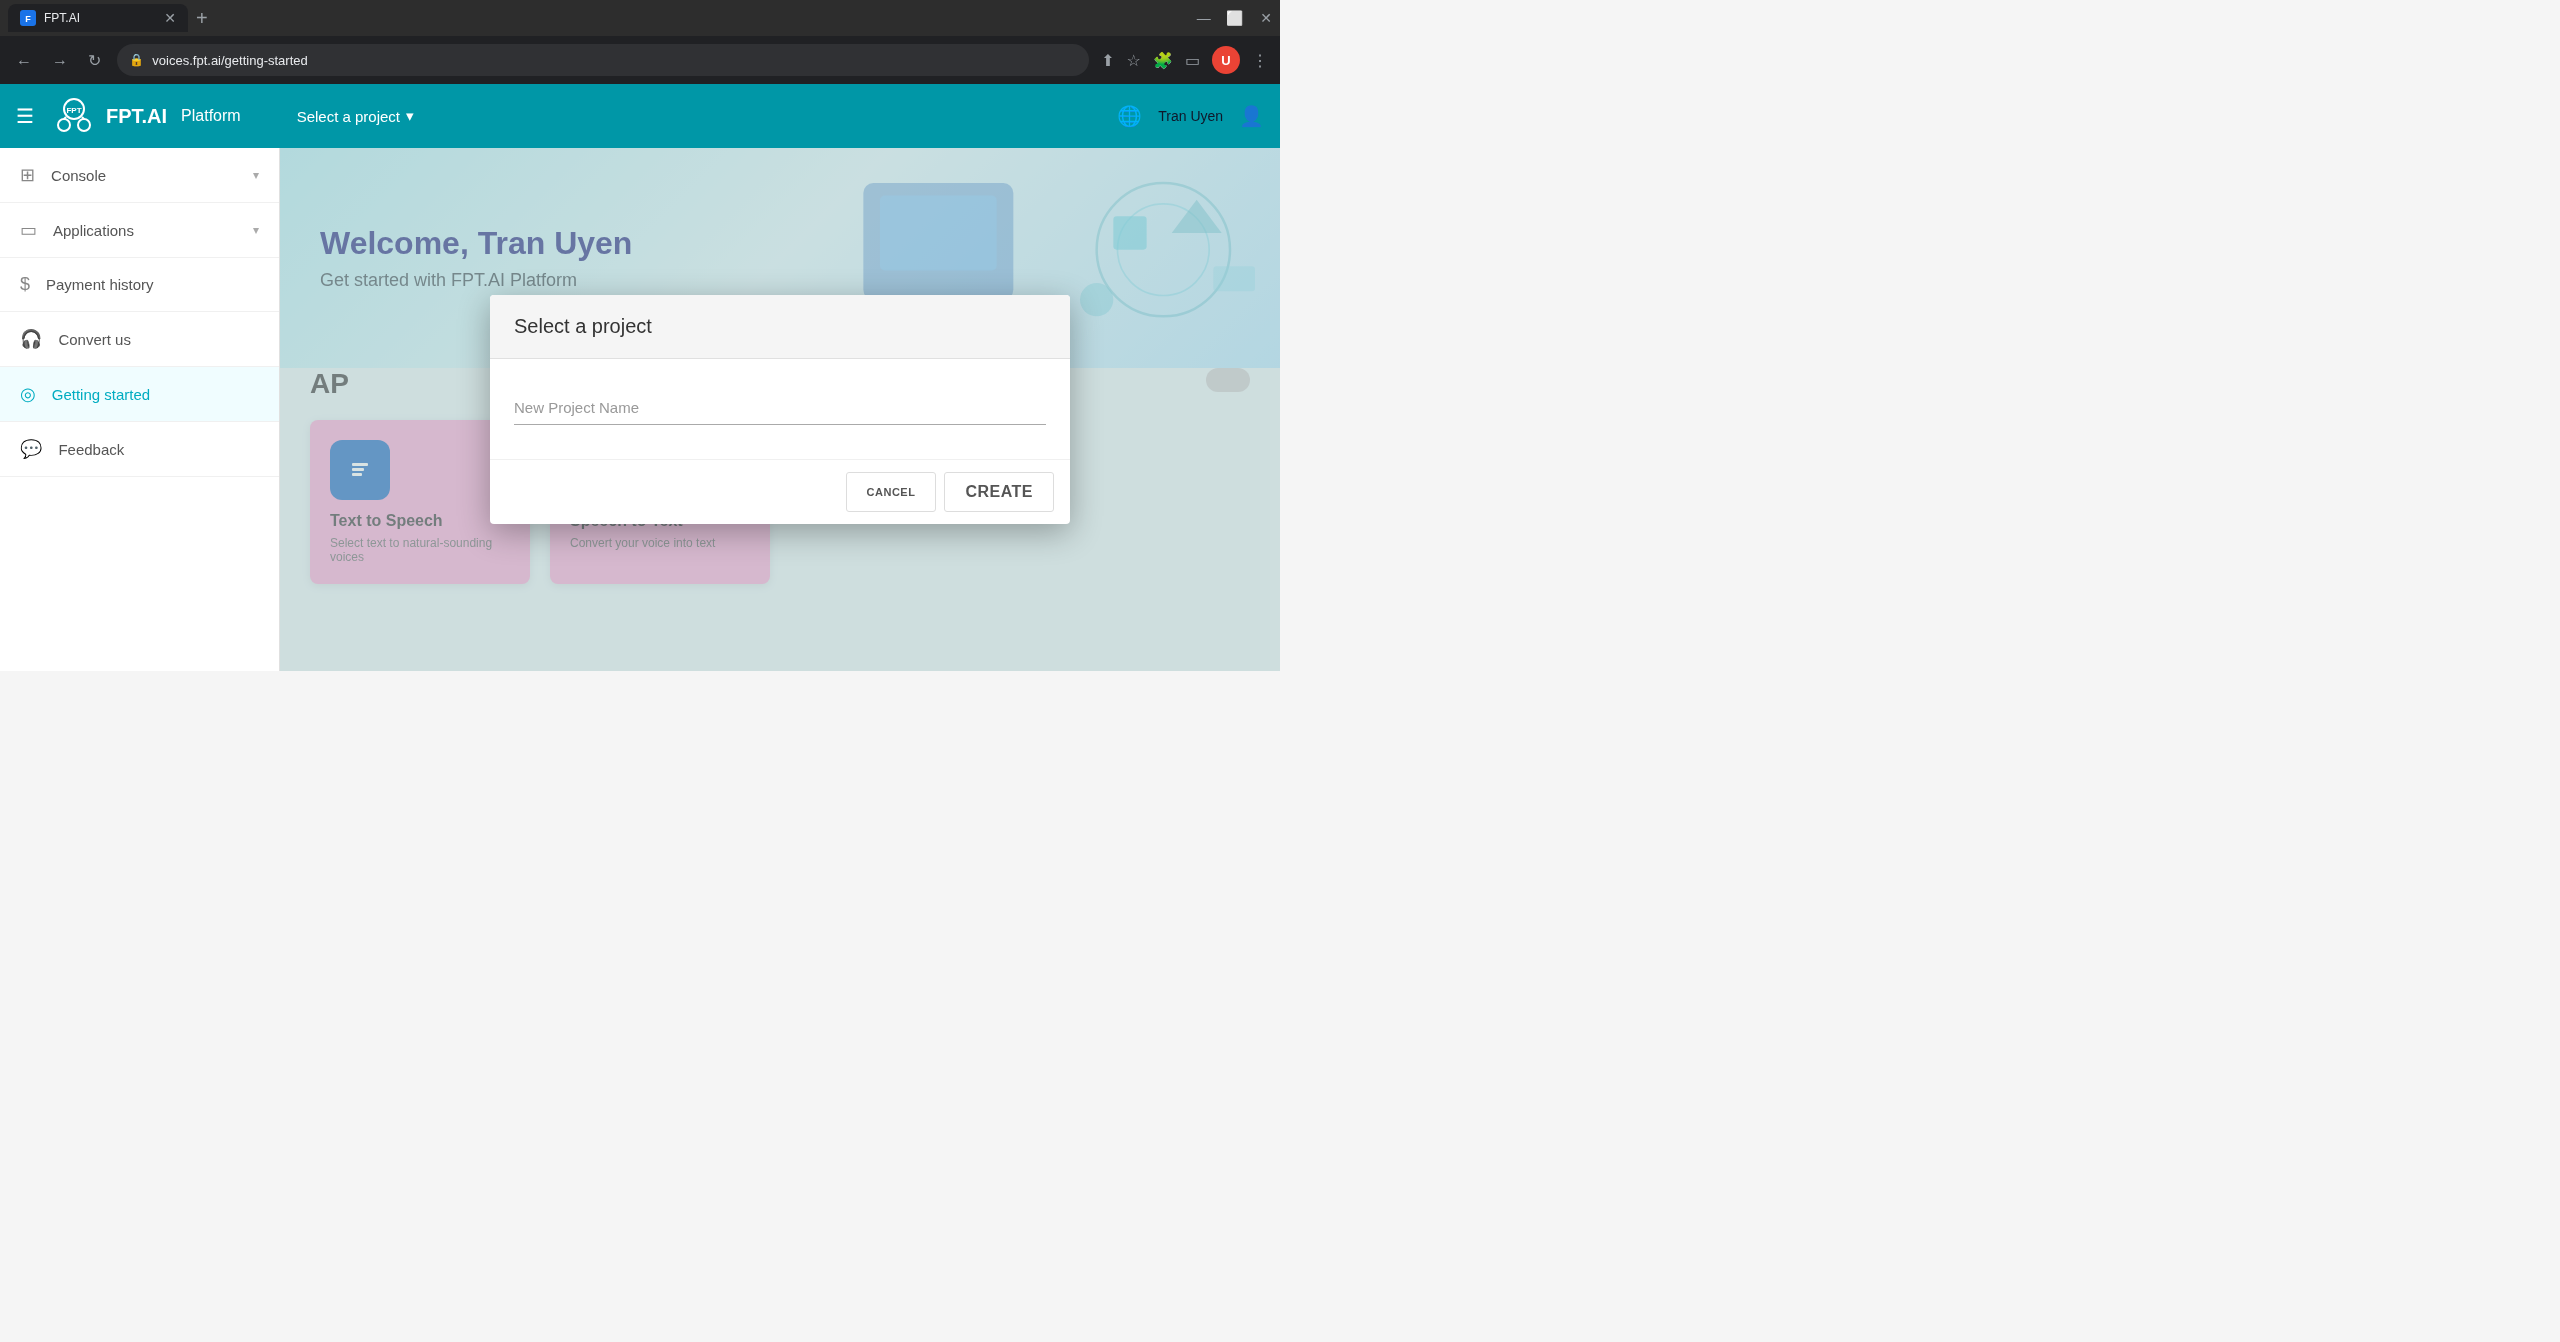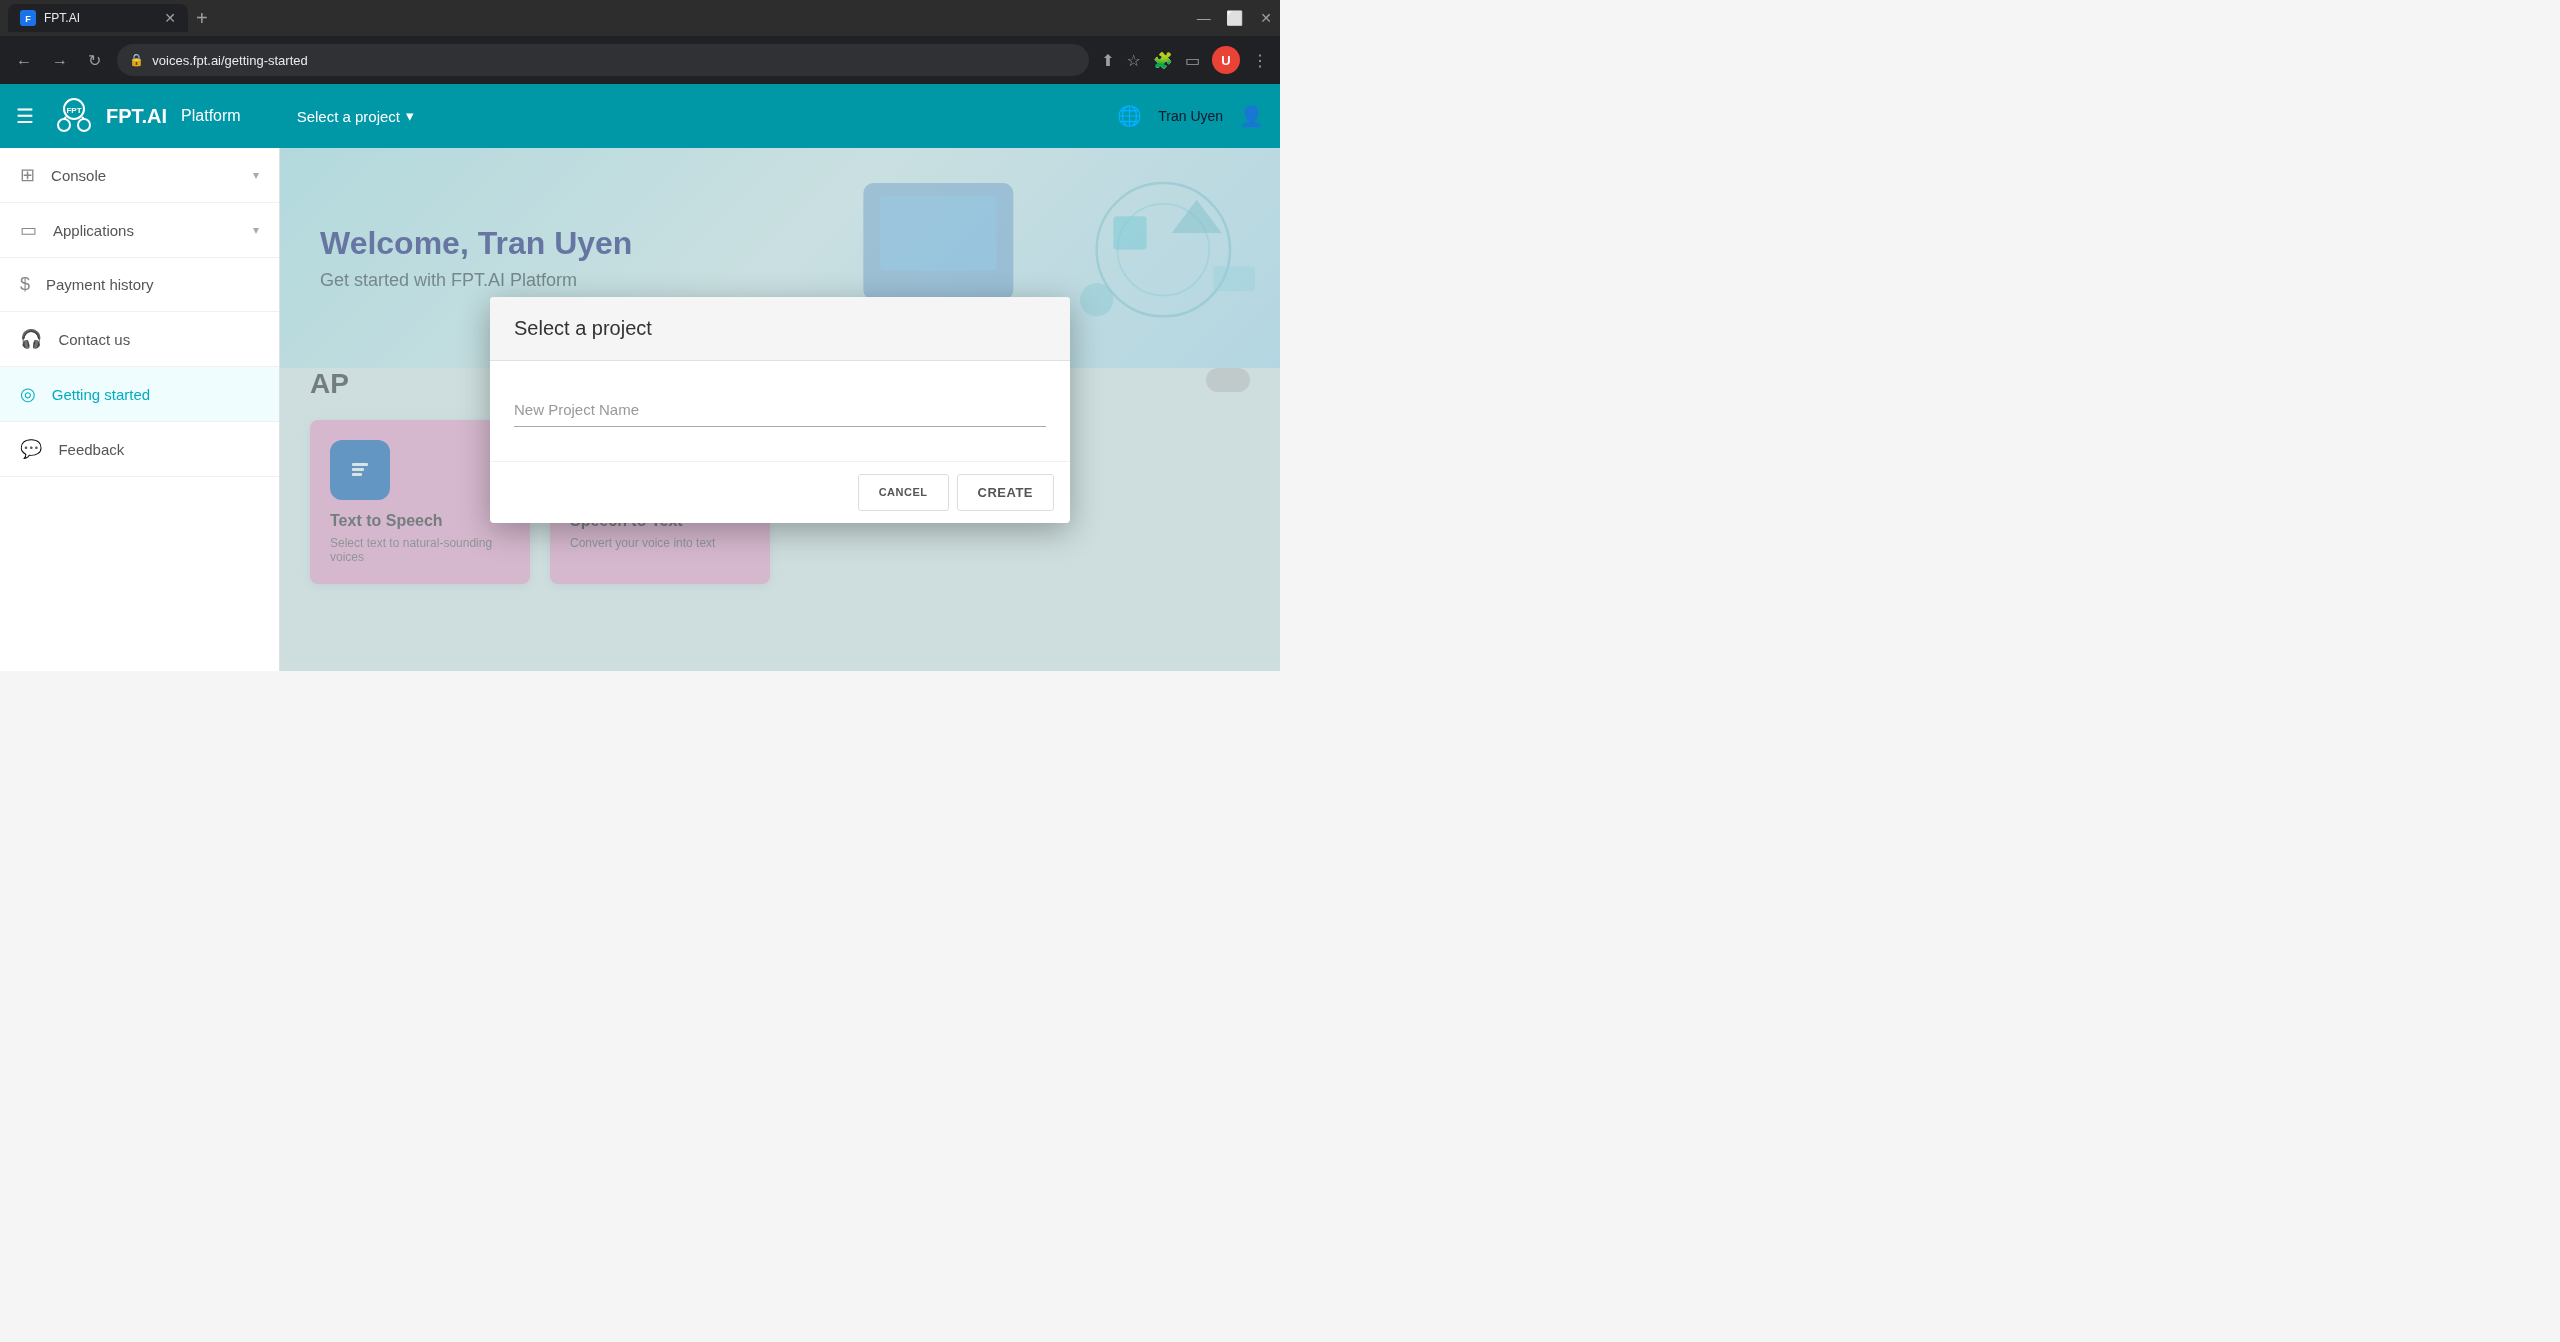--- a/index.html
+++ b/index.html
@@ -253,21 +253,21 @@
       font-weight: 600;
       letter-spacing: 0.5px;
       cursor: pointer;
       border-radius: 3px;
     }
     .btn-create {
       background: white;
       border: 1px solid #ddd;
       color: #555;
       padding: 10px 20px;
-      font-size: 13px;
+      font-size: 16px;
       font-weight: 600;
       letter-spacing: 0.5px;
       cursor: pointer;
       border-radius: 3px;
     }
   </style>
 </head>
 <body>
 
 <div class="browser-titlebar">
@@ -350,21 +350,21 @@
         <span class="sidebar-arrow">▾</span>
       </div>
 
       <div class="sidebar-item">
         <span class="sidebar-icon">$</span>
         <span class="sidebar-label">Payment history</span>
       </div>
 
       <div class="sidebar-item">
         <span class="sidebar-icon">🎧</span>
-        <span class="sidebar-label">Contact us</span>
+        <span class="sidebar-label">Convert us</span>
       </div>
 
       <div class="sidebar-item active">
         <span class="sidebar-icon" style="color:#00acc1;">◎</span>
         <span class="sidebar-label">Getting started</span>
       </div>
 
       <div class="sidebar-item">
         <span class="sidebar-icon">💬</span>
         <span class="sidebar-label">Feedback</span>

